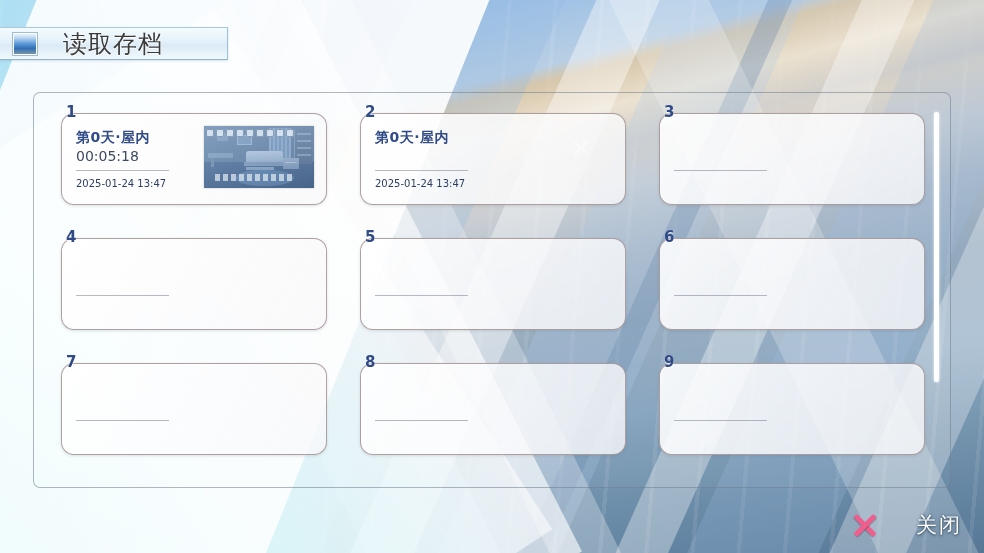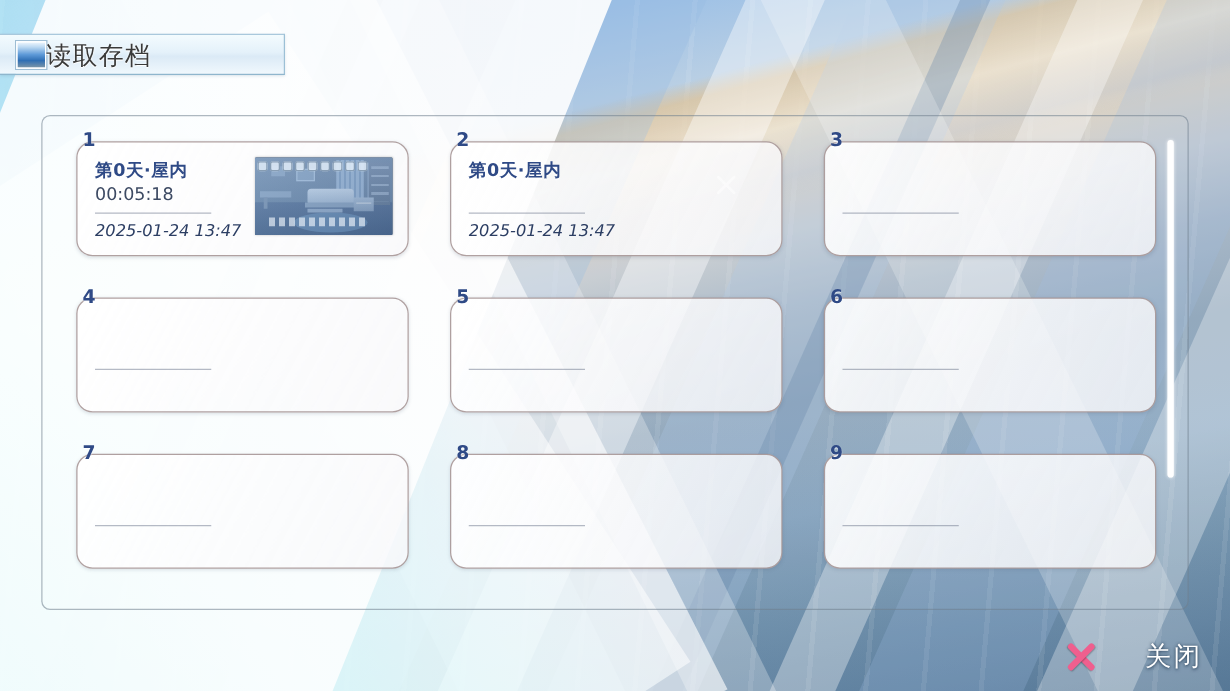--- a/index.html
+++ b/index.html
@@ -118,22 +118,22 @@
     box-shadow: 0 1px 2px rgba(90,130,160,0.22);
   }
   .title-icon {
     width:22px; height:20px;
     border:1px solid #ffffff;
     background: linear-gradient(to bottom, #eaf4fd 0%, #bcd9f2 18%, #5e9ad8 48%, #2f6fb4 72%, #7a95a8 100%);
     box-shadow: 0 0 0 1px #9dbdd4;
     flex:0 0 auto;
   }
   .title-text {
-    margin-left:0;
-    font-size:20px;
+    margin-left:26px;
+    font-size:24px;
     line-height:1;
     color:#3a3a3a;
     letter-spacing:1px;
     text-shadow: 0 1px 0 rgba(255,255,255,0.95), 0 0 2px rgba(255,255,255,0.9);
     font-weight:500;
   }
 
   
   .panel {
     position:absolute;
@@ -201,23 +201,22 @@
     left:14px;
     top:56px;
     width:93px;
     height:1px;
     background: rgba(120,130,150,0.55);
   }
   .slot .s-date {
     position:absolute;
     left:14px;
     top:64px;
-    font-size:13px;
+    font-size:10px;
     color:#2c3e63;
-    font-style:italic;
   }
   .slot .thumb {
     position:absolute;
     right:12px; top:12px;
     width:110px; height:62px;
     border-radius:1px;
     overflow:hidden;
     background:#3a5270;
     box-shadow:0 0 2px rgba(0,0,0,0.25);
   }

